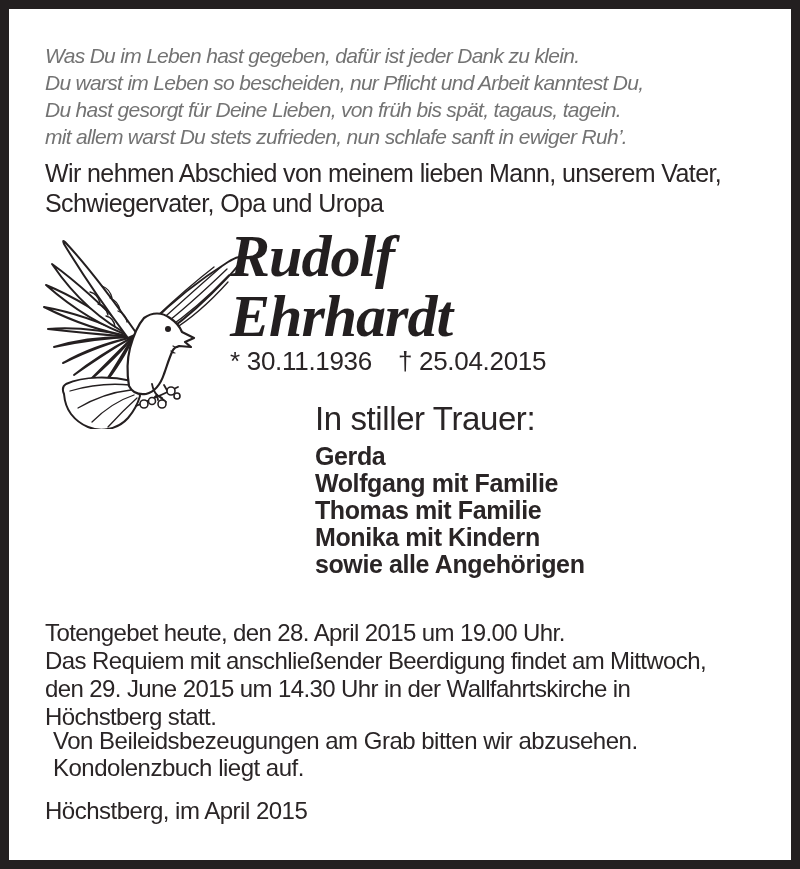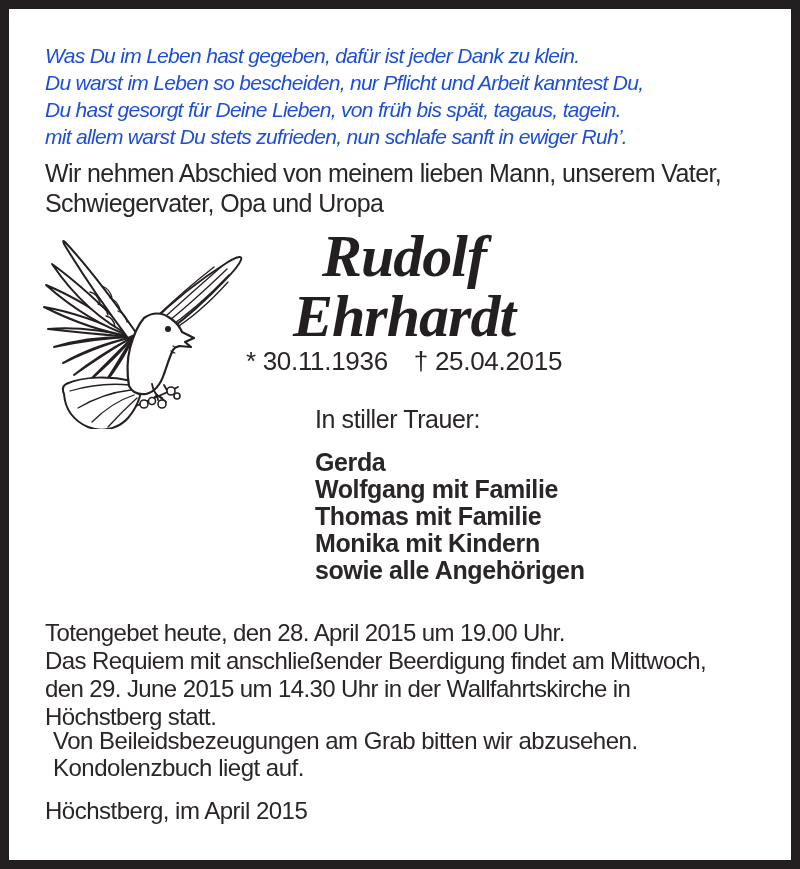--- a/index.html
+++ b/index.html
@@ -20,42 +20,41 @@
   }
   .poem {
     position: absolute;
     left: 36px;
     top: 33px;
     font-style: italic;
     font-size: 21px;
     line-height: 27px;
     letter-spacing: -0.7px;
     white-space: nowrap;
-    color: #1d4ed8;
+    color: #737373;
   }
   .intro {
     position: absolute;
     left: 36px;
     top: 149px;
     font-size: 25px;
     line-height: 30px;
     letter-spacing: -0.6px;
     white-space: nowrap;
   }
   .dove {
     position: absolute;
     left: 31px;
     top: 225px;
   }
   .name-block {
     position: absolute;
     left: 221px;
     top: 217px;
     width: 348px;
-    text-align: center;
   }
   .deceased-name {
     font-family: "Liberation Serif", serif;
     font-weight: bold;
     font-style: italic;
     font-size: 60px;
     line-height: 60px;
     letter-spacing: -1px;
     color: #231f20;
     white-space: nowrap;
@@ -67,26 +66,26 @@
     letter-spacing: -0.3px;
     white-space: nowrap;
   }
   .dates .birth { margin-right: 26px; }
   .mourners {
     position: absolute;
     left: 306px;
     top: 395px;
   }
   .mourners-heading {
-    font-size: 25px;
+    font-size: 33px;
     line-height: 30px;
     letter-spacing: -0.4px;
   }
   .mourner-names {
-    margin-top: 15px;
+    margin-top: 9px;
     font-weight: bold;
     font-size: 25px;
     line-height: 27px;
     letter-spacing: -0.4px;
     white-space: nowrap;
   }
   .service {
     position: absolute;
     left: 36px;
     top: 585px;

